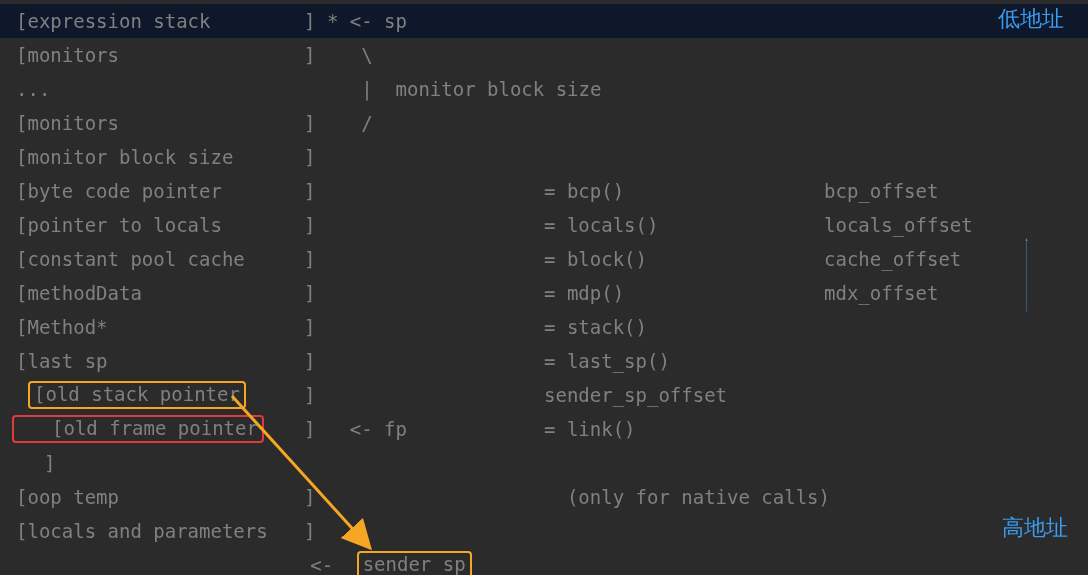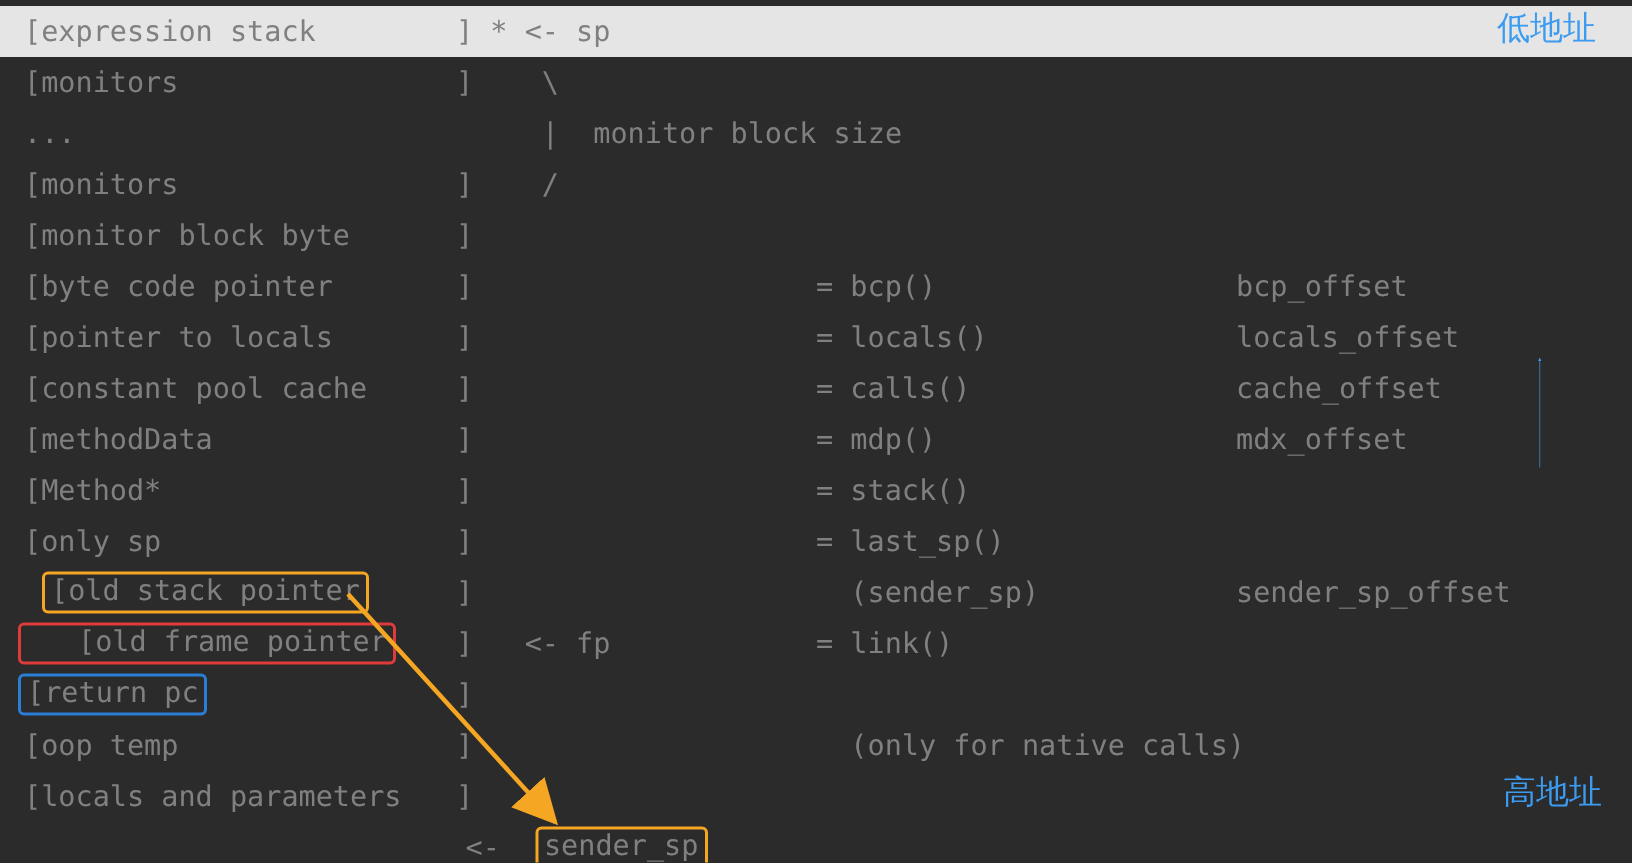--- a/index.html
+++ b/index.html
@@ -15,21 +15,21 @@
     padding-top: 4px;
   }
   .line {
     display: flex;
     height: 34px;
     align-items: center;
     padding-left: 16px;
     white-space: pre;
   }
   .line.hl {
-    background: #e5e5e5;
+    background: #0f172a;
   }
   .cell-a { width: 260px; }
   .cell-b { width: 240px; margin-left: 28px; }
   .cell-c { width: 280px; }
   .cell-d { flex: 1; }
 
   .box {
     display: inline-block;
     border: 2.5px solid;
     border-radius: 4px;
@@ -66,30 +66,30 @@
   }
 </style>
 </head>
 <body>
 
 <div id="stack">
     <div class="line hl"><span class="cell-a">[expression stack</span><span class="cell-b">] * &lt;- sp</span><span class="cell-c"></span><span class="cell-d"></span></div>
     <div class="line"><span class="cell-a">[monitors</span><span class="cell-b">]    \</span><span class="cell-c"></span><span class="cell-d"></span></div>
     <div class="line"><span class="cell-a">...</span><span class="cell-b">     |  monitor block size</span><span class="cell-c"></span><span class="cell-d"></span></div>
     <div class="line"><span class="cell-a">[monitors</span><span class="cell-b">]    /</span><span class="cell-c"></span><span class="cell-d"></span></div>
-    <div class="line"><span class="cell-a">[monitor block byte</span><span class="cell-b">]</span><span class="cell-c"></span><span class="cell-d"></span></div>
+    <div class="line"><span class="cell-a">[monitor block size</span><span class="cell-b">]</span><span class="cell-c"></span><span class="cell-d"></span></div>
     <div class="line"><span class="cell-a">[byte code pointer</span><span class="cell-b">]</span><span class="cell-c">= bcp()</span><span class="cell-d">bcp_offset</span></div>
     <div class="line"><span class="cell-a">[pointer to locals</span><span class="cell-b">]</span><span class="cell-c">= locals()</span><span class="cell-d">locals_offset</span></div>
-    <div class="line"><span class="cell-a">[constant pool cache</span><span class="cell-b">]</span><span class="cell-c">= calls()</span><span class="cell-d">cache_offset</span></div>
+    <div class="line"><span class="cell-a">[constant pool cache</span><span class="cell-b">]</span><span class="cell-c">= block()</span><span class="cell-d">cache_offset</span></div>
     <div class="line"><span class="cell-a">[methodData</span><span class="cell-b">]</span><span class="cell-c">= mdp()</span><span class="cell-d">mdx_offset</span></div>
     <div class="line"><span class="cell-a">[Method*</span><span class="cell-b">]</span><span class="cell-c">= stack()</span></div>
-    <div class="line"><span class="cell-a">[only sp</span><span class="cell-b">]</span><span class="cell-c">= last_sp()</span></div>
-    <div class="line"><span class="cell-a"><span class="box box-yellow">[old stack pointer</span></span><span class="cell-b">]</span><span class="cell-c">  (sender_sp)</span><span class="cell-d">sender_sp_offset</span></div>
+    <div class="line"><span class="cell-a">[last sp</span><span class="cell-b">]</span><span class="cell-c">= last_sp()</span></div>
+    <div class="line"><span class="cell-a"><span class="box box-yellow">[old stack pointer</span></span><span class="cell-b">]</span><span class="cell-d">sender_sp_offset</span></div>
     <div class="line"><span class="cell-a"><span class="box box-red">[old frame pointer</span></span><span class="cell-b">]   &lt;- fp</span><span class="cell-c">= link()</span><span class="cell-d"></span></div>
-    <div class="line"><span class="cell-a"><span class="box box-blue">[return pc</span></span><span class="cell-b">]</span><span class="cell-c"></span><span class="cell-d"></span></div>
+    <div class="line"><span class="cell-b">]</span><span class="cell-c"></span><span class="cell-d"></span></div>
     <div class="line"><span class="cell-a">[oop temp</span><span class="cell-b">]</span><span class="cell-c">  (only for native calls)</span><span class="cell-d"></span></div>
     <div class="line"><span class="cell-a">[locals and parameters</span><span class="cell-b">]</span><span class="cell-c"></span><span class="cell-d"></span></div>
   </div>
 
 <div class="line">
   <span class="cell-a"></span>
   <span>   &lt;- </span>
   <span class="box box-yellow">sender_sp</span>
 </div>
 

